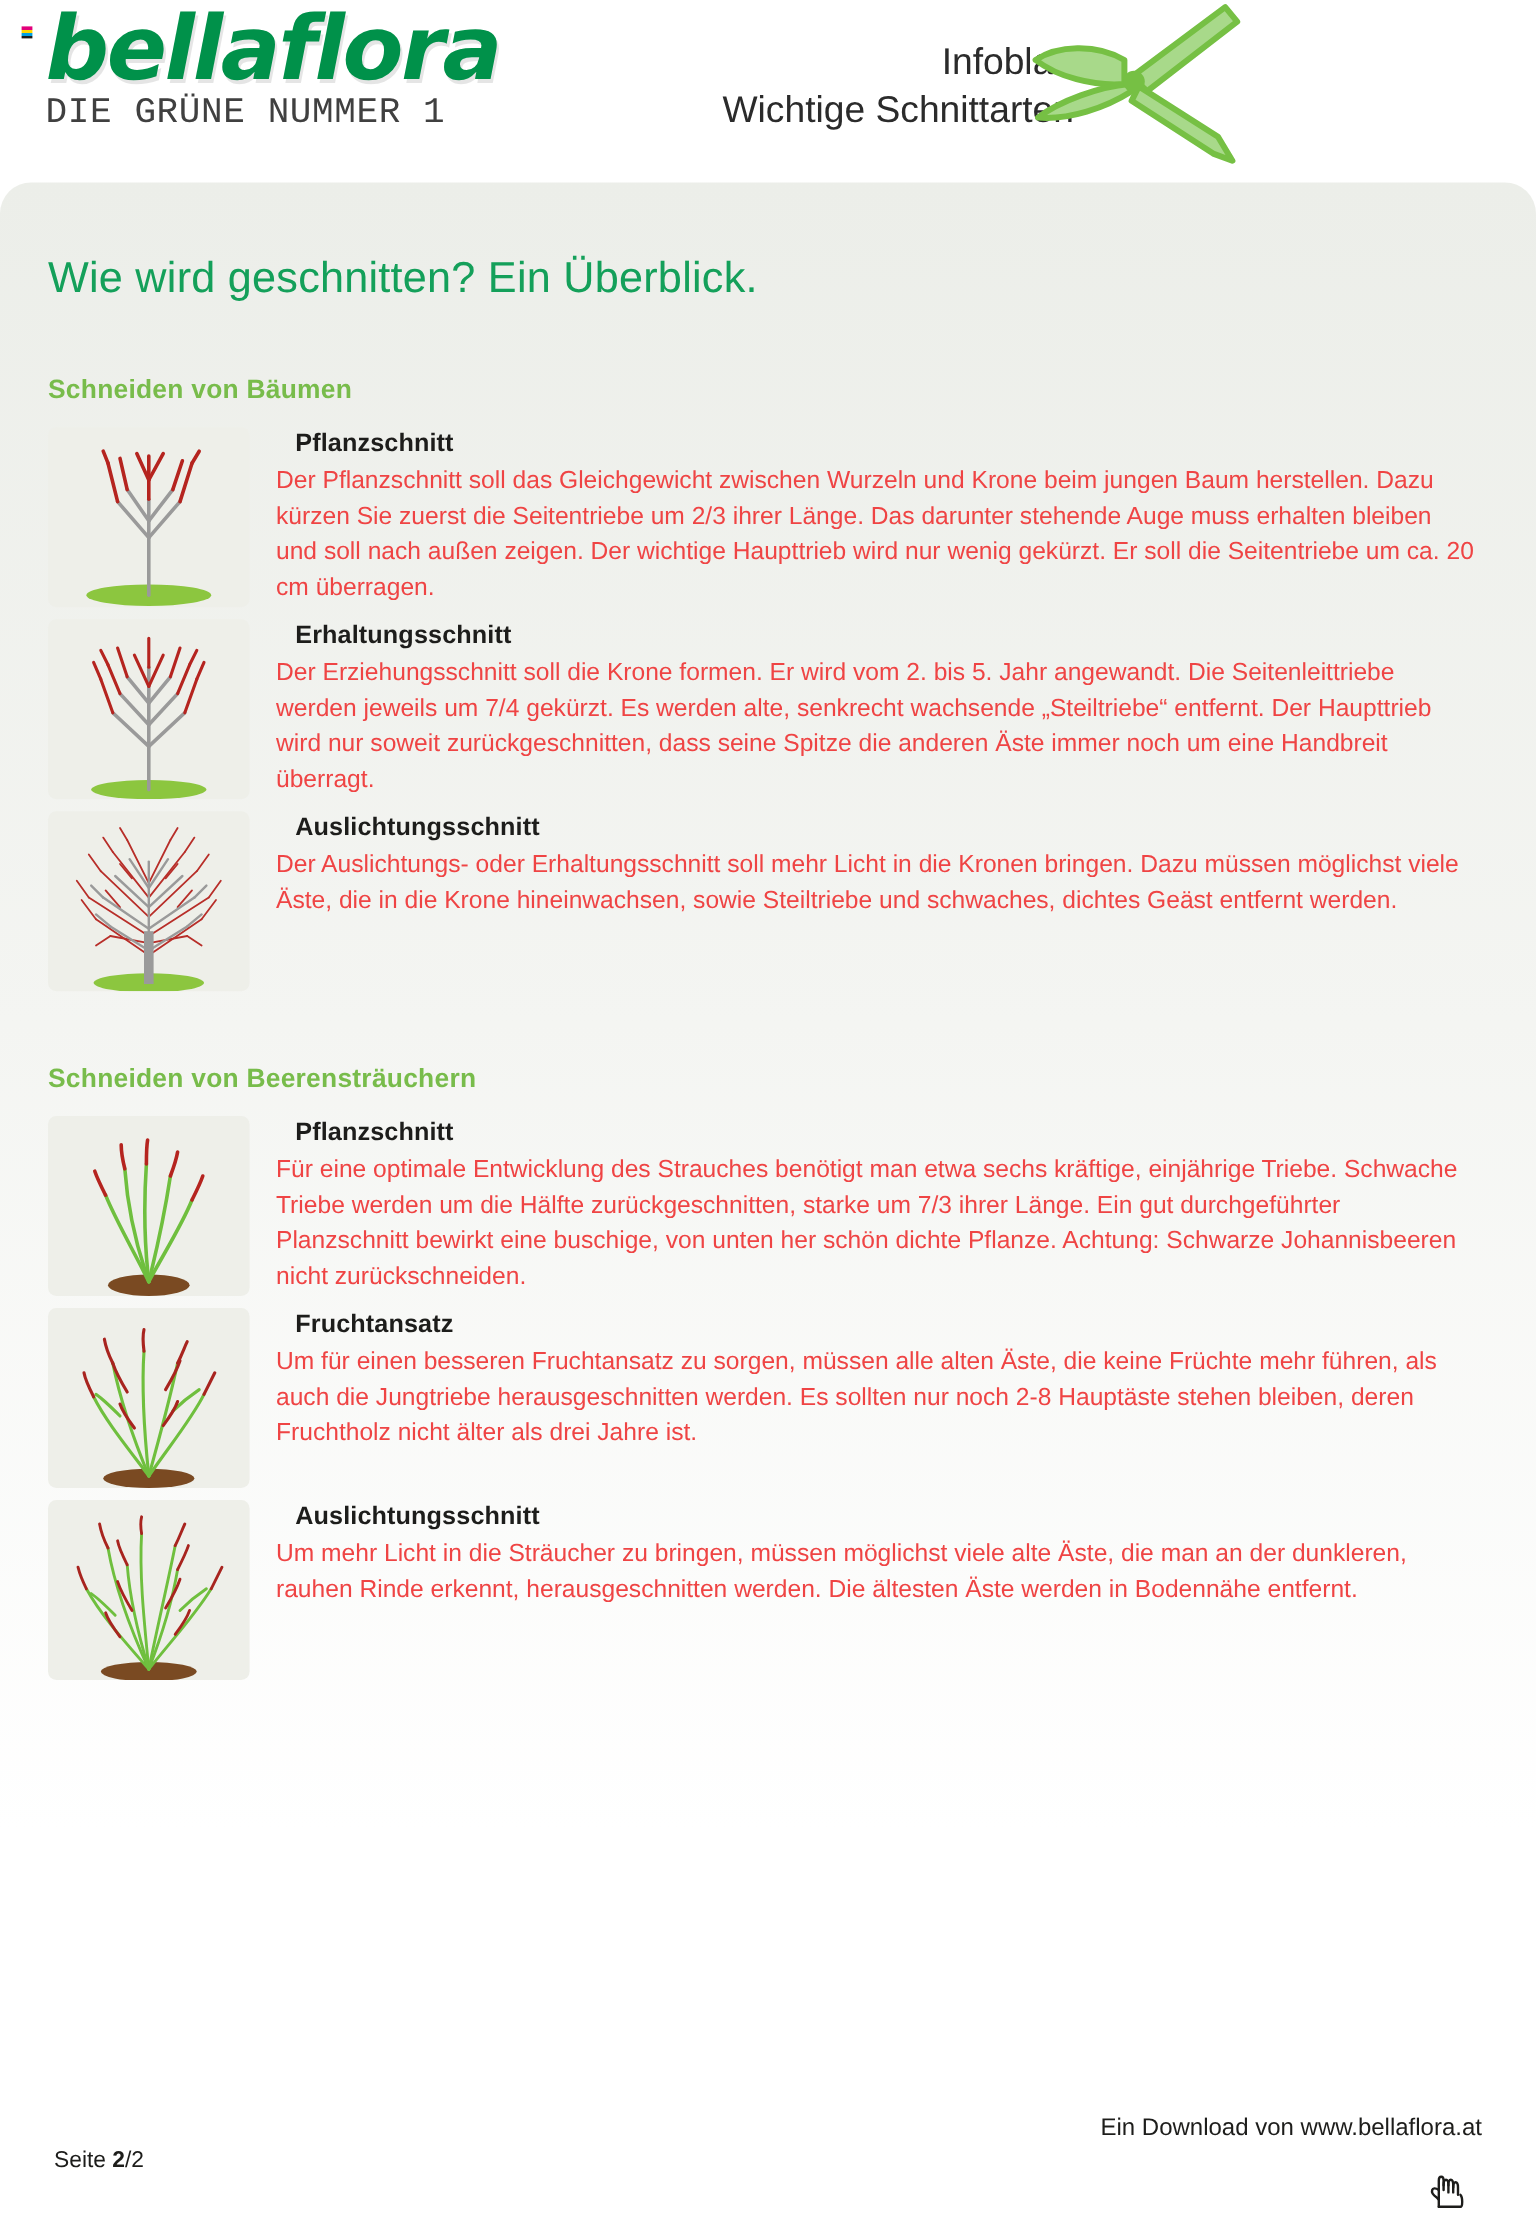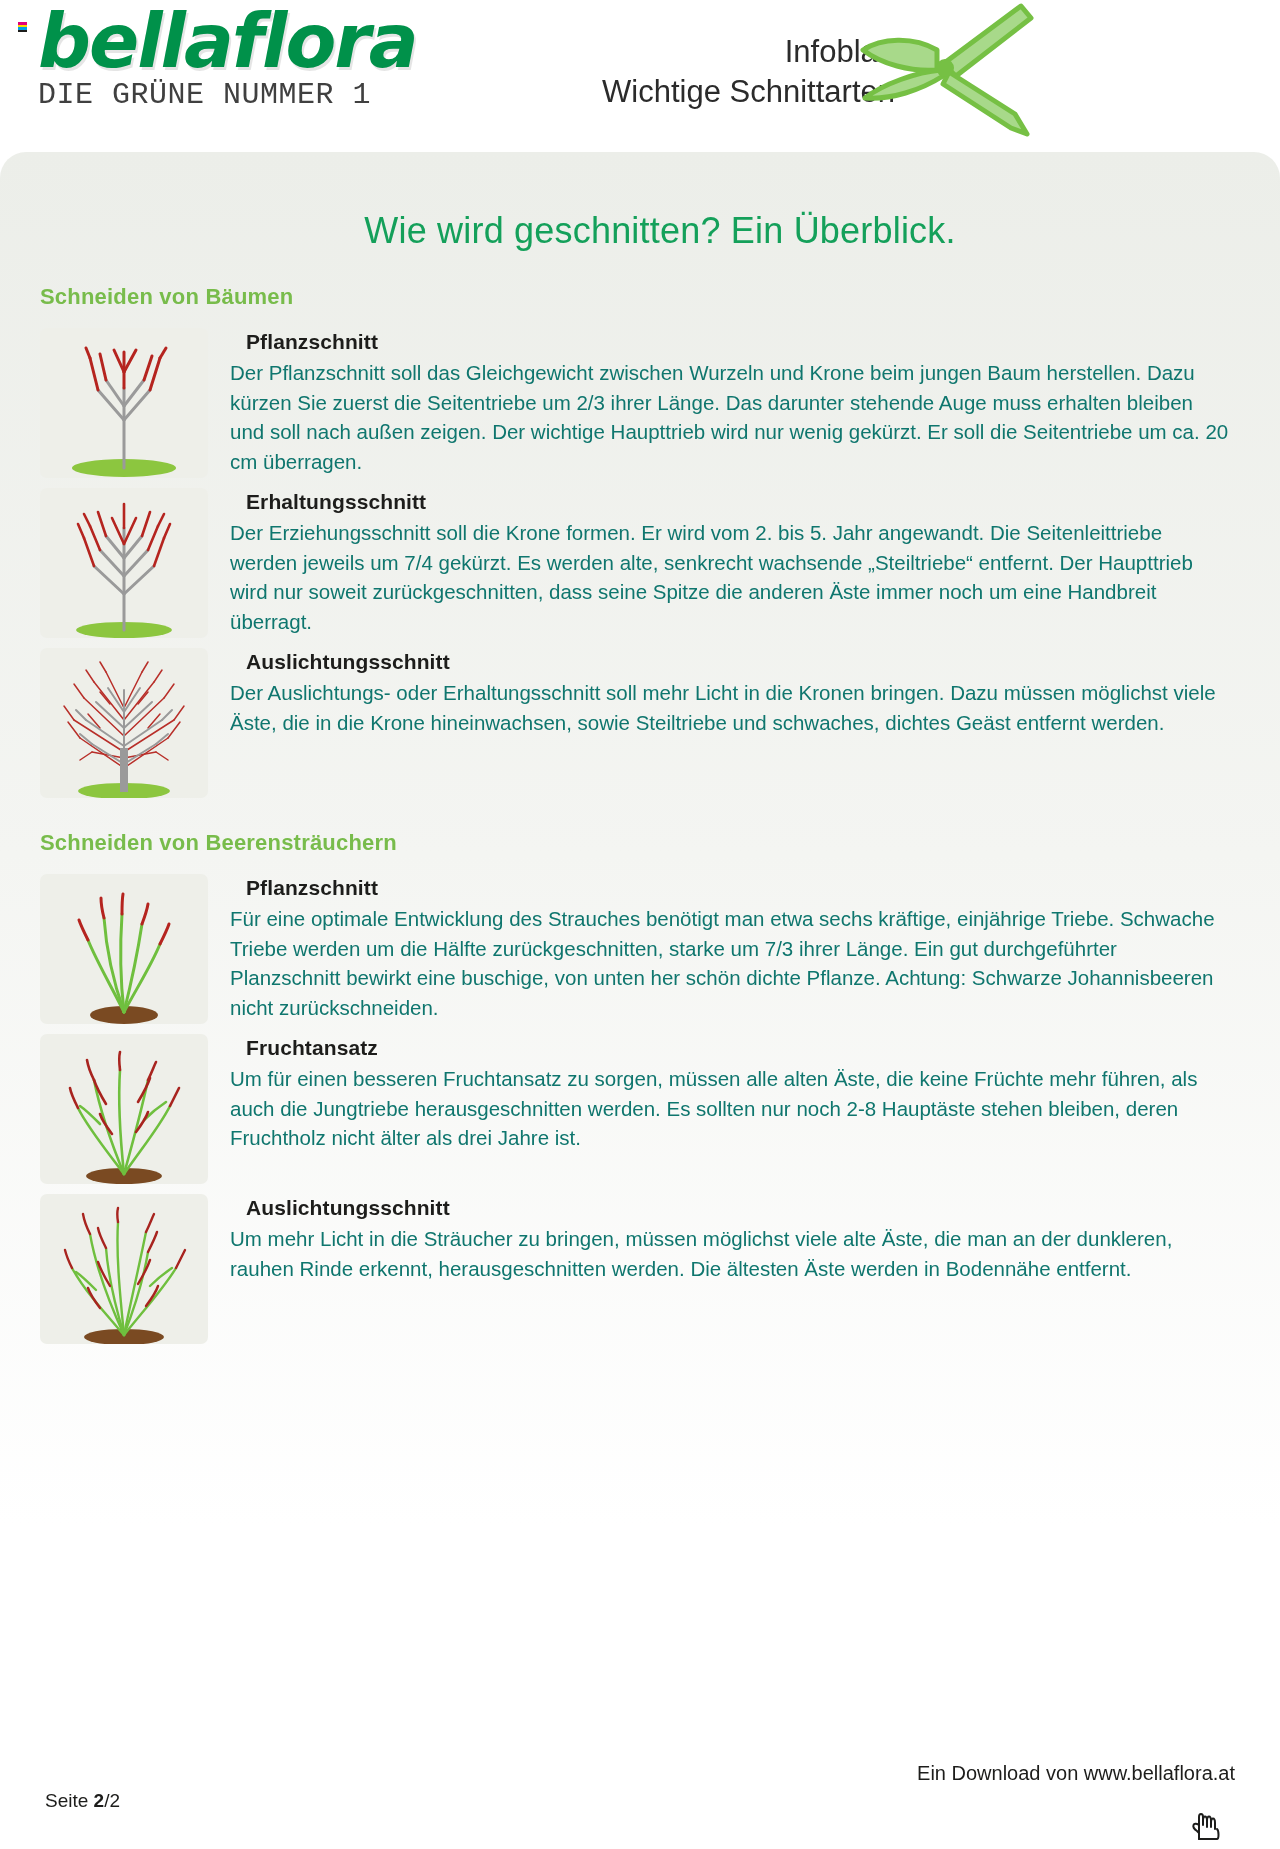--- a/index.html
+++ b/index.html
@@ -99,25 +99,24 @@
     width: 1280px;
     padding: 0;
   }
 
   .page-title {
     margin: 58px 0 0 40px;
     font-size: 36px;
     color: #14a05a;
     font-weight: 400;
     letter-spacing: 0.2px;
-    text-align: center;
   }
 
   .section-head {
-    margin: 32px 0 0 40px;
+    margin: 60px 0 0 40px;
     font-size: 22px;
     font-weight: bold;
     color: #78bc4b;
     letter-spacing: 0.2px;
   }
 
   .entry {
     display: flex;
     margin: 18px 0 0 40px;
     width: 1200px;
@@ -143,21 +142,21 @@
   .entry-title {
     font-size: 21px;
     font-weight: bold;
     color: #1d1d1b;
     margin: 0 0 4px 16px;
     letter-spacing: 0.1px;
   }
   .entry-body {
     font-size: 20.5px;
     line-height: 1.45;
-    color: #0f766e;
+    color: #ef4444;
     margin: 0;
     max-width: 1000px;
     font-weight: 300;
   }
 
   
   .footer {
     position: absolute;
     left: 0;
     top: 1762px;

